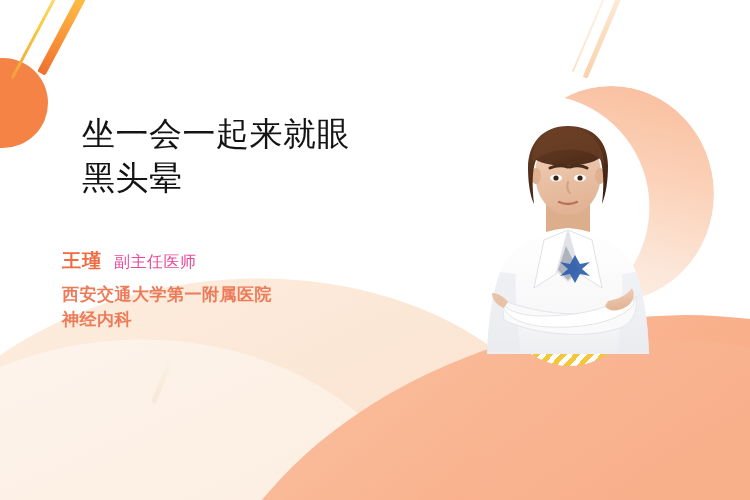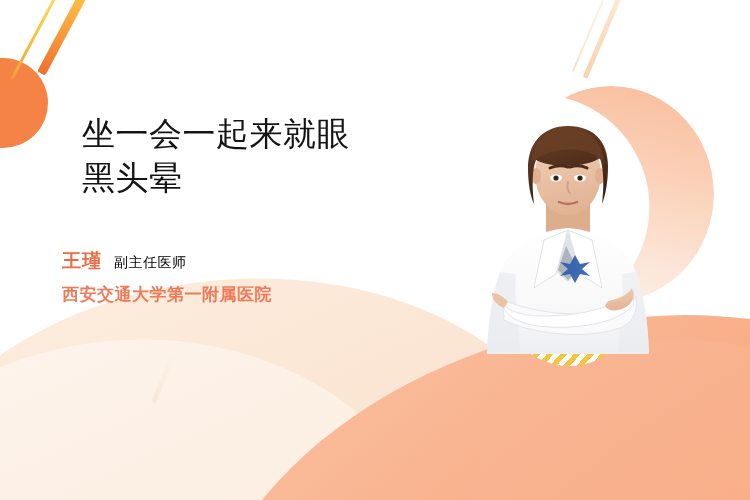--- a/index.html
+++ b/index.html
@@ -145,22 +145,22 @@
   }
   .credits{position:absolute;left:62px;top:248px;width:380px;}
   .cred-row1{display:flex;align-items:baseline;gap:12px;margin-bottom:9px;}
   .doc-name{
     color:#F06A42;
     font-size:19px;
     font-weight:700;
     letter-spacing:1px;
   }
   .doc-title{
-    color:#000000;
-    font-size:14px;
+    color:#ec4899;
+    font-size:16px;
     font-weight:400;
     letter-spacing:.5px;
   }
   .hospital,.dept{
     color:#ED7B5A;
     font-size:17px;
     font-weight:700;
     line-height:1.45;
     letter-spacing:.5px;
   }
@@ -277,15 +277,16 @@
     <h1 class="headline">坐一会一起来就眼
 黑头晕</h1>
   </div>
 
   <div class="credits">
     <div class="cred-row1">
       <span class="doc-name">王瑾</span>
       <span class="doc-title">副主任医师</span>
     </div>
     <div class="hospital">西安交通大学第一附属医院</div>
+    <div class="dept">神经内科</div>
   </div>
 
 </div>
 
 </body></html>

